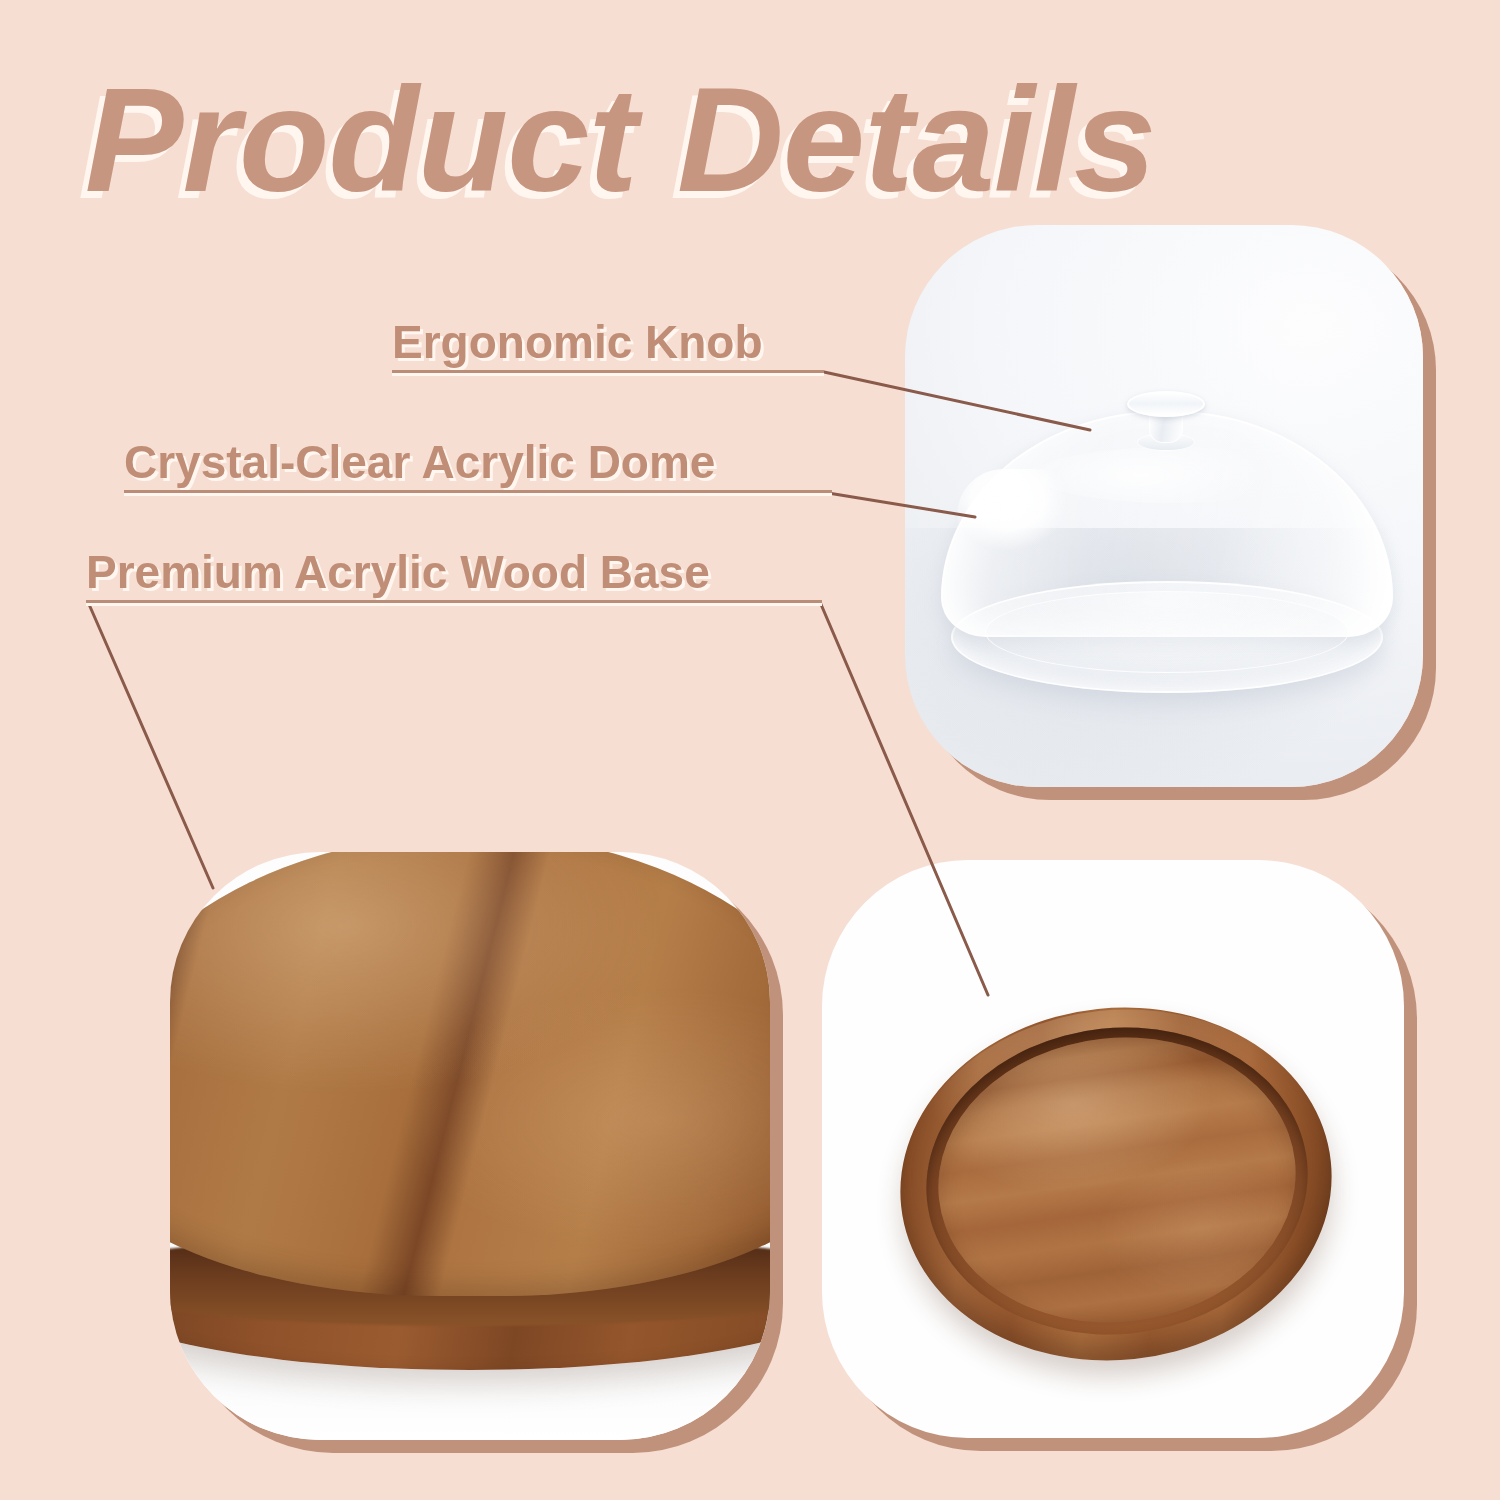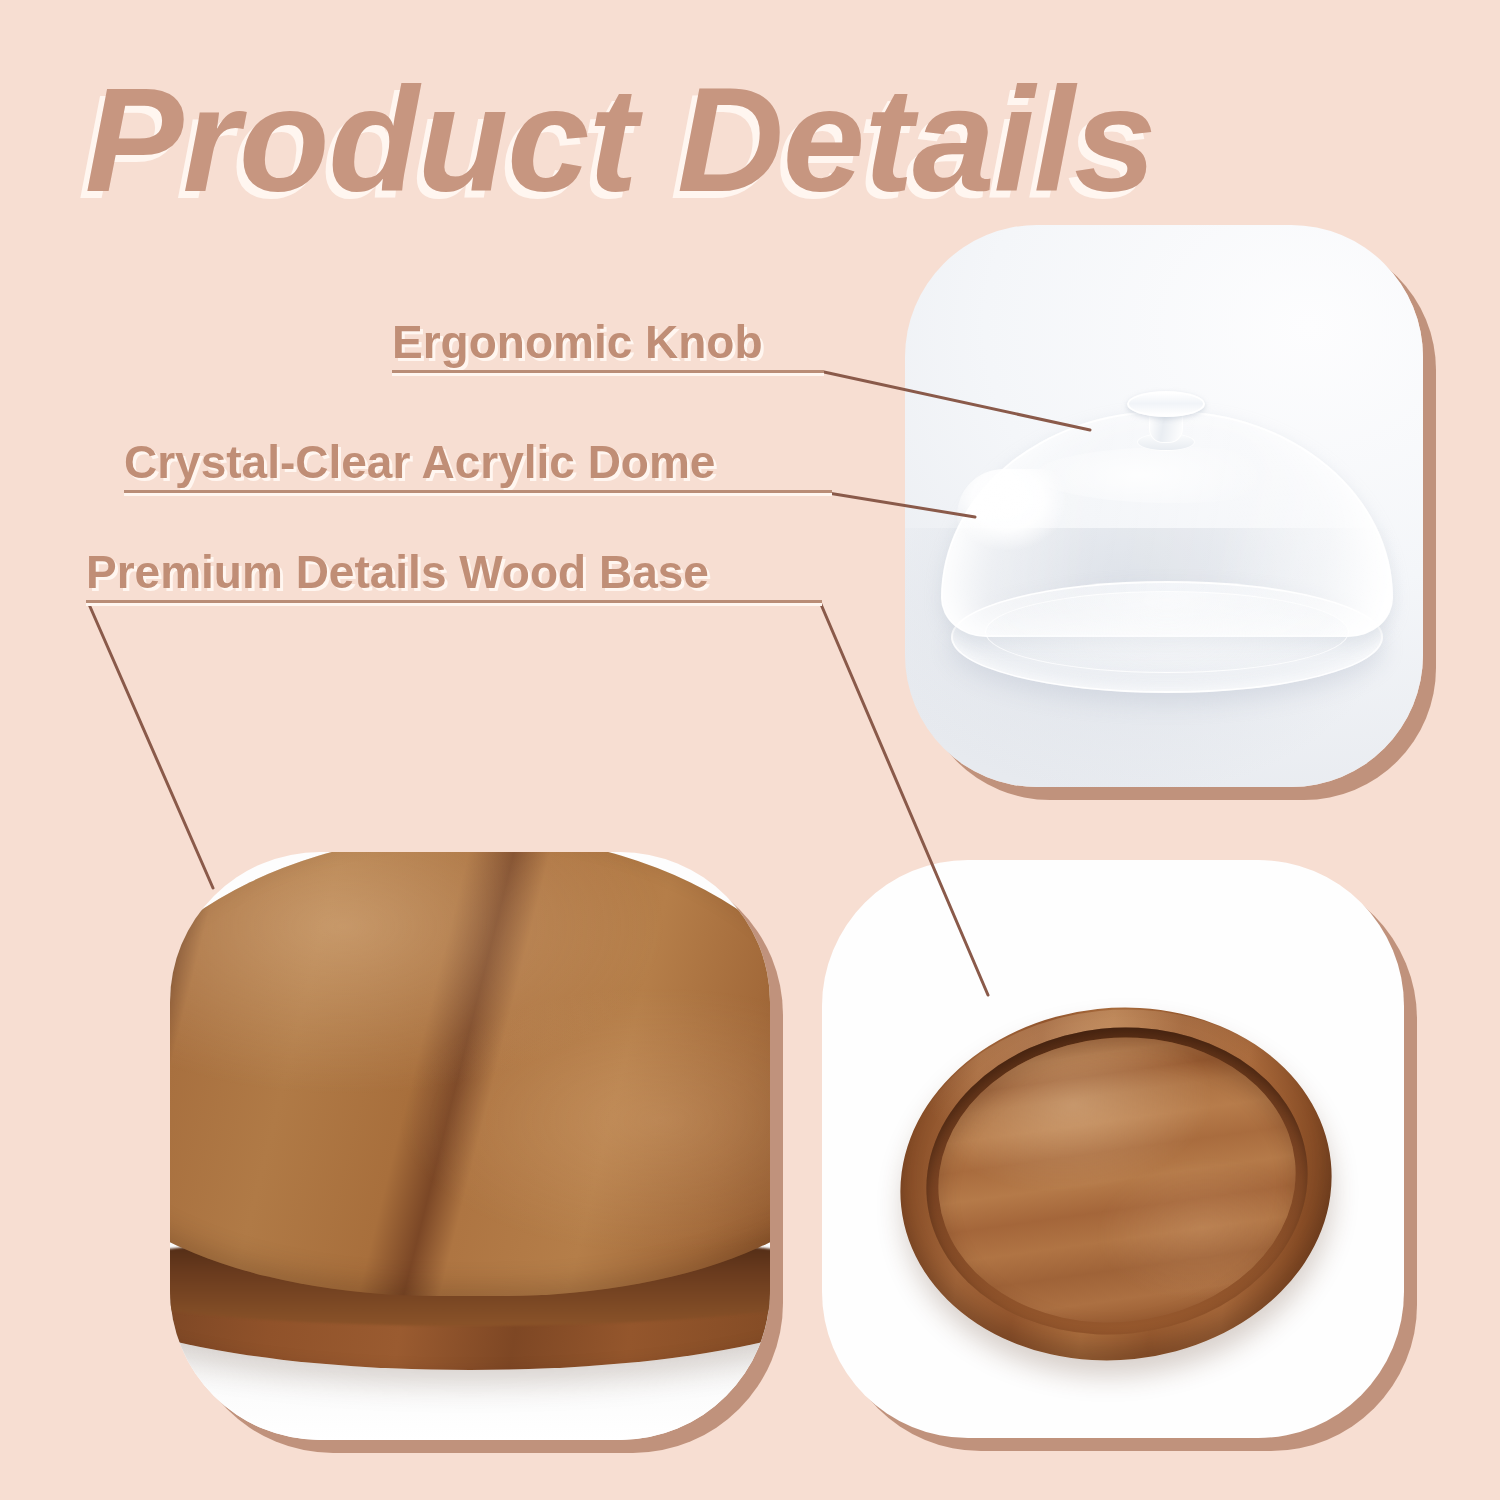--- a/index.html
+++ b/index.html
@@ -314,17 +314,17 @@
     <div class="ctext">Ergonomic Knob</div>
     <div class="cline" style="width: 432px;"></div>
   </div>
 
   <div class="callout" id="callout-2">
     <div class="ctext">Crystal-Clear Acrylic Dome</div>
     <div class="cline" style="width: 708px;"></div>
   </div>
 
   <div class="callout" id="callout-3">
-    <div class="ctext">Premium Details Wood Base</div>
+    <div class="ctext">Premium Acrylic Wood Base</div>
     <div class="cline" style="width: 736px;"></div>
   </div>
 
 </div>
 
 </body></html>

